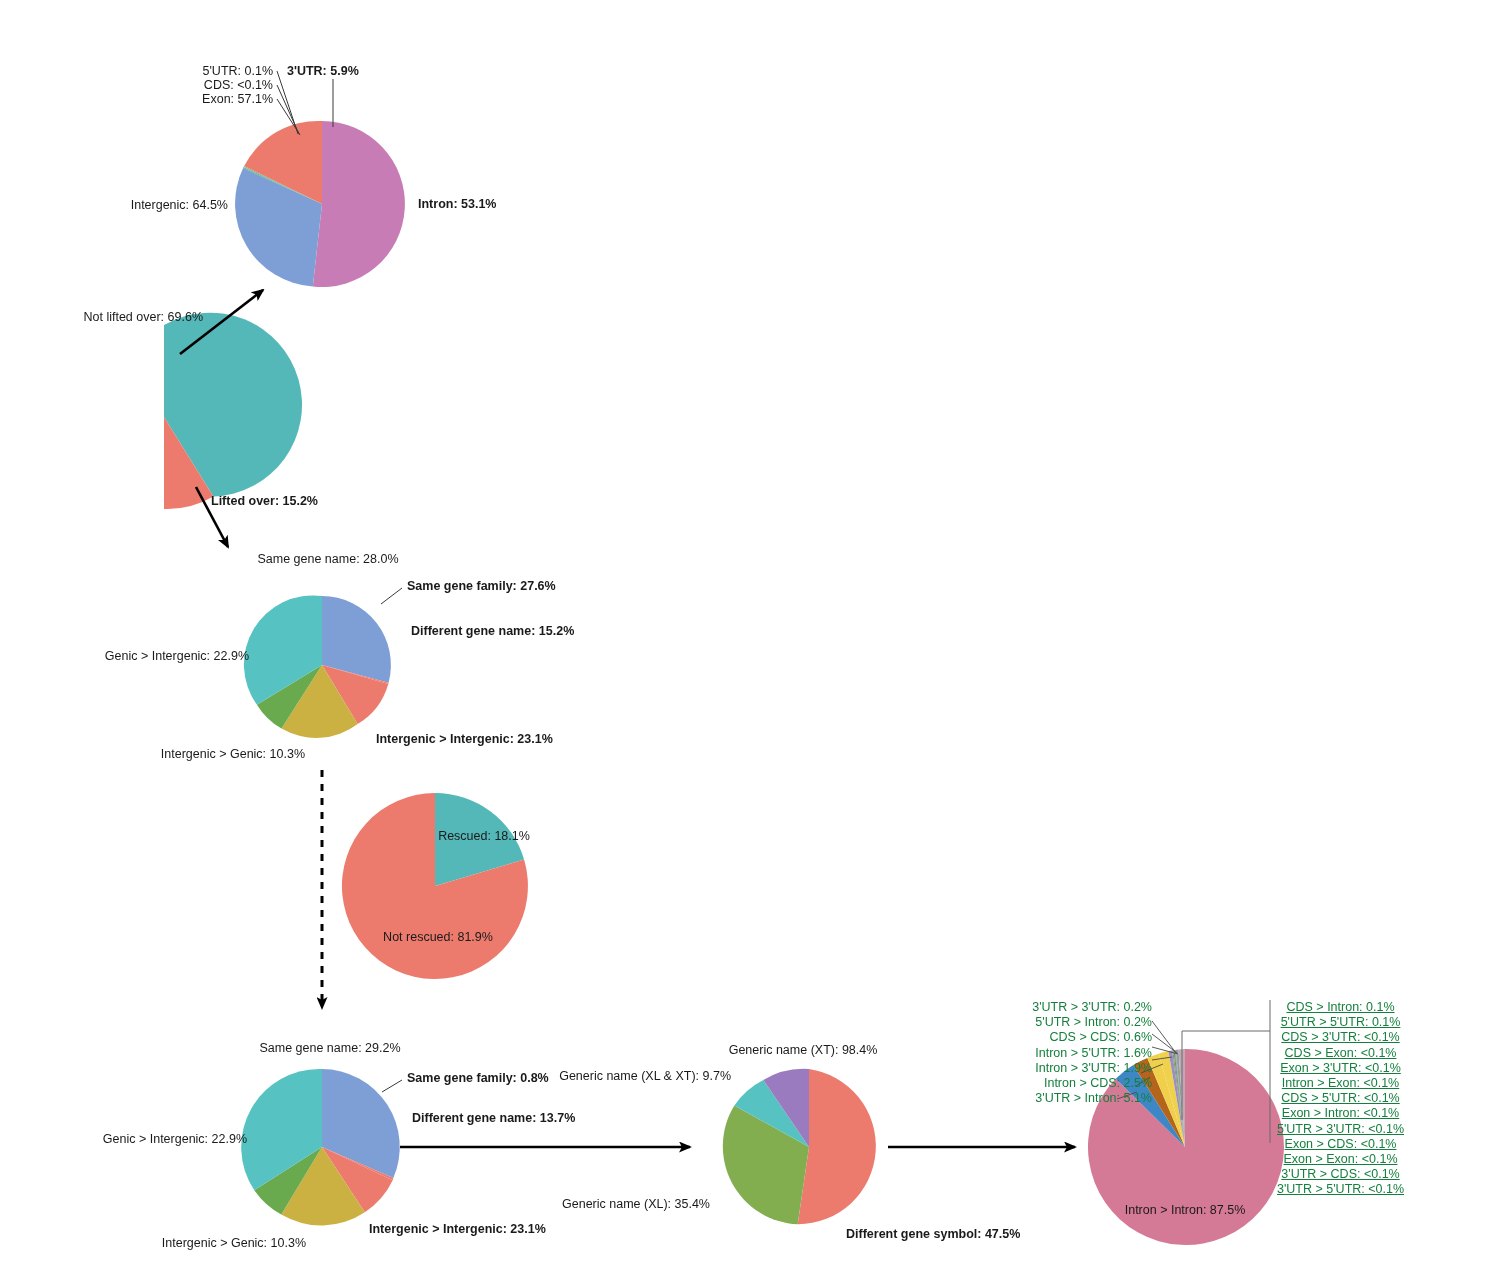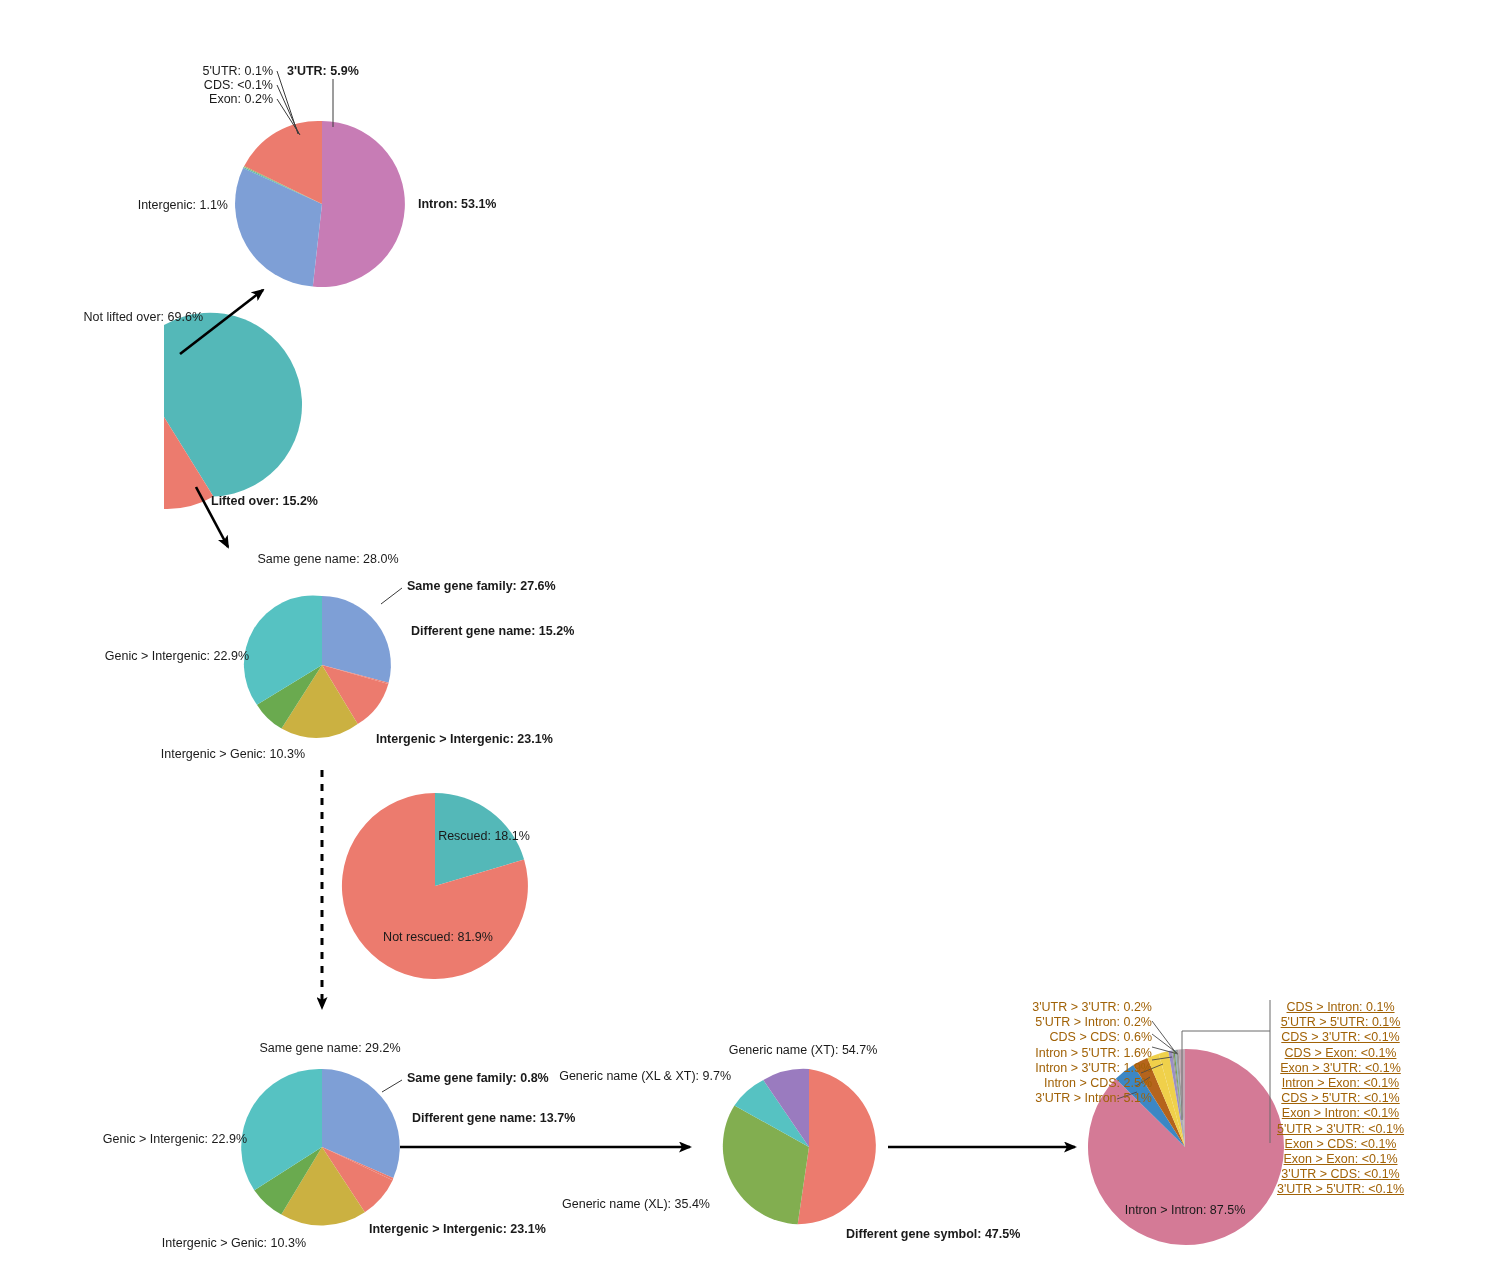--- a/index.html
+++ b/index.html
@@ -21,21 +21,21 @@
     text-align:center;
   }
   .lbl.r{transform:translate(-100%,-50%);}
   .lbl.l{transform:translate(0,-50%);font-weight:bold;}
   .lbl.c{transform:translate(-50%,-50%);}
   .stack{
     position:absolute;
     font-family:"Liberation Sans", sans-serif;
     font-size:12.5px;
     line-height:15.2px;
-    color:#a16207;
+    color:#15803d;
     white-space:nowrap;
   }
   .stack.r{transform:translate(-100%,0);text-align:right;}
   .stack.l{transform:translate(0,0);text-align:center;text-decoration:underline;}
   .stack div{white-space:nowrap;}
 </style>
 </head>
 <body>
 
 <div id="figure">
@@ -168,22 +168,22 @@
     <line x1="196" y1="487" x2="228" y2="547" stroke="#000" stroke-width="2.6" marker-end="url(#arrowheadD)"></line>
     <line x1="322" y1="770" x2="322" y2="1008" stroke="#000" stroke-width="3" stroke-dasharray="7,7" marker-end="url(#arrowheadD)"></line>
     <line x1="400" y1="1147" x2="690" y2="1147" stroke="#000" stroke-width="2.6" marker-end="url(#arrowheadD)"></line>
     <line x1="888" y1="1147" x2="1075" y2="1147" stroke="#000" stroke-width="2.6" marker-end="url(#arrowheadD)"></line>
   </svg>
 
   <div class="lbl r" style="left:203px;top:317px">Not lifted over: 69.6%</div>
   <div class="lbl l" style="left:211px;top:501px">Lifted over: 15.2%</div>
 
   <div class="lbl l" style="left:418px;top:204px">Intron: 53.1%</div>
-  <div class="lbl r" style="left:228px;top:205px">Intergenic: 1.1%</div>
-  <div class="lbl r" style="left:273px;top:99px">Exon: 0.2%</div>
+  <div class="lbl r" style="left:228px;top:205px">Intergenic: 64.5%</div>
+  <div class="lbl r" style="left:273px;top:99px">Exon: 57.1%</div>
   <div class="lbl r" style="left:273px;top:85px">CDS: &lt;0.1%</div>
   <div class="lbl r" style="left:273px;top:71px">5'UTR: 0.1%</div>
   <div class="lbl l" style="left:287px;top:71px">3'UTR: 5.9%</div>
 
   <div class="lbl c" style="left:328px;top:559px">Same gene name: 28.0%</div>
   <div class="lbl l" style="left:407px;top:586px">Same gene family: 27.6%</div>
   <div class="lbl l" style="left:411px;top:631px">Different gene name: 15.2%</div>
   <div class="lbl l" style="left:376px;top:739px">Intergenic &gt; Intergenic: 23.1%</div>
   <div class="lbl r" style="left:305px;top:754px">Intergenic &gt; Genic: 10.3%</div>
   <div class="lbl r" style="left:249px;top:656px">Genic &gt; Intergenic: 22.9%</div>
@@ -191,21 +191,21 @@
   <div class="lbl c" style="left:484px;top:836px">Rescued: 18.1%</div>
   <div class="lbl c" style="left:438px;top:937px">Not rescued: 81.9%</div>
 
   <div class="lbl c" style="left:330px;top:1048px">Same gene name: 29.2%</div>
   <div class="lbl l" style="left:407px;top:1078px">Same gene family: 0.8%</div>
   <div class="lbl l" style="left:412px;top:1118px">Different gene name: 13.7%</div>
   <div class="lbl l" style="left:369px;top:1229px">Intergenic &gt; Intergenic: 23.1%</div>
   <div class="lbl r" style="left:306px;top:1243px">Intergenic &gt; Genic: 10.3%</div>
   <div class="lbl r" style="left:247px;top:1139px">Genic &gt; Intergenic: 22.9%</div>
 
-  <div class="lbl c" style="left:803px;top:1050px">Generic name (XT): 54.7%</div>
+  <div class="lbl c" style="left:803px;top:1050px">Generic name (XT): 98.4%</div>
   <div class="lbl r" style="left:731px;top:1076px">Generic name (XL &amp; XT): 9.7%</div>
   <div class="lbl r" style="left:710px;top:1204px">Generic name (XL): 35.4%</div>
   <div class="lbl l" style="left:846px;top:1234px">Different gene symbol: 47.5%</div>
 
   <div class="stack r" id="transitions-left" style="left:1152px;top:1000px">
       <div>3'UTR &gt; 3'UTR: 0.2%</div>
       <div>5'UTR &gt; Intron: 0.2%</div>
       <div>CDS &gt; CDS: 0.6%</div>
       <div>Intron &gt; 5'UTR: 1.6%</div>
       <div>Intron &gt; 3'UTR: 1.9%</div>

